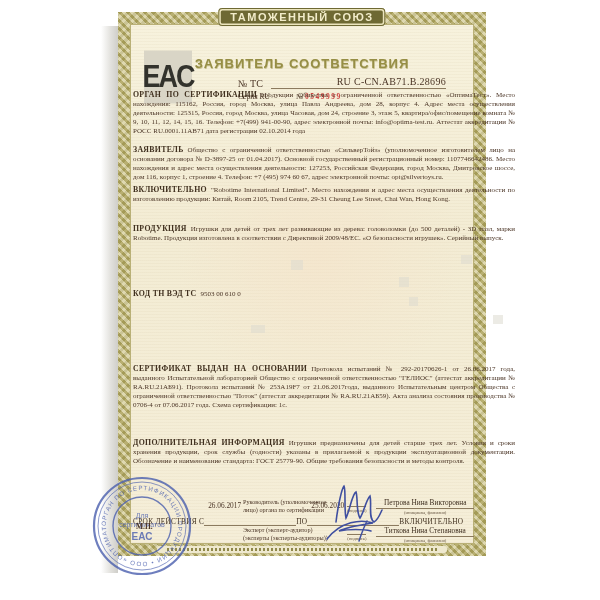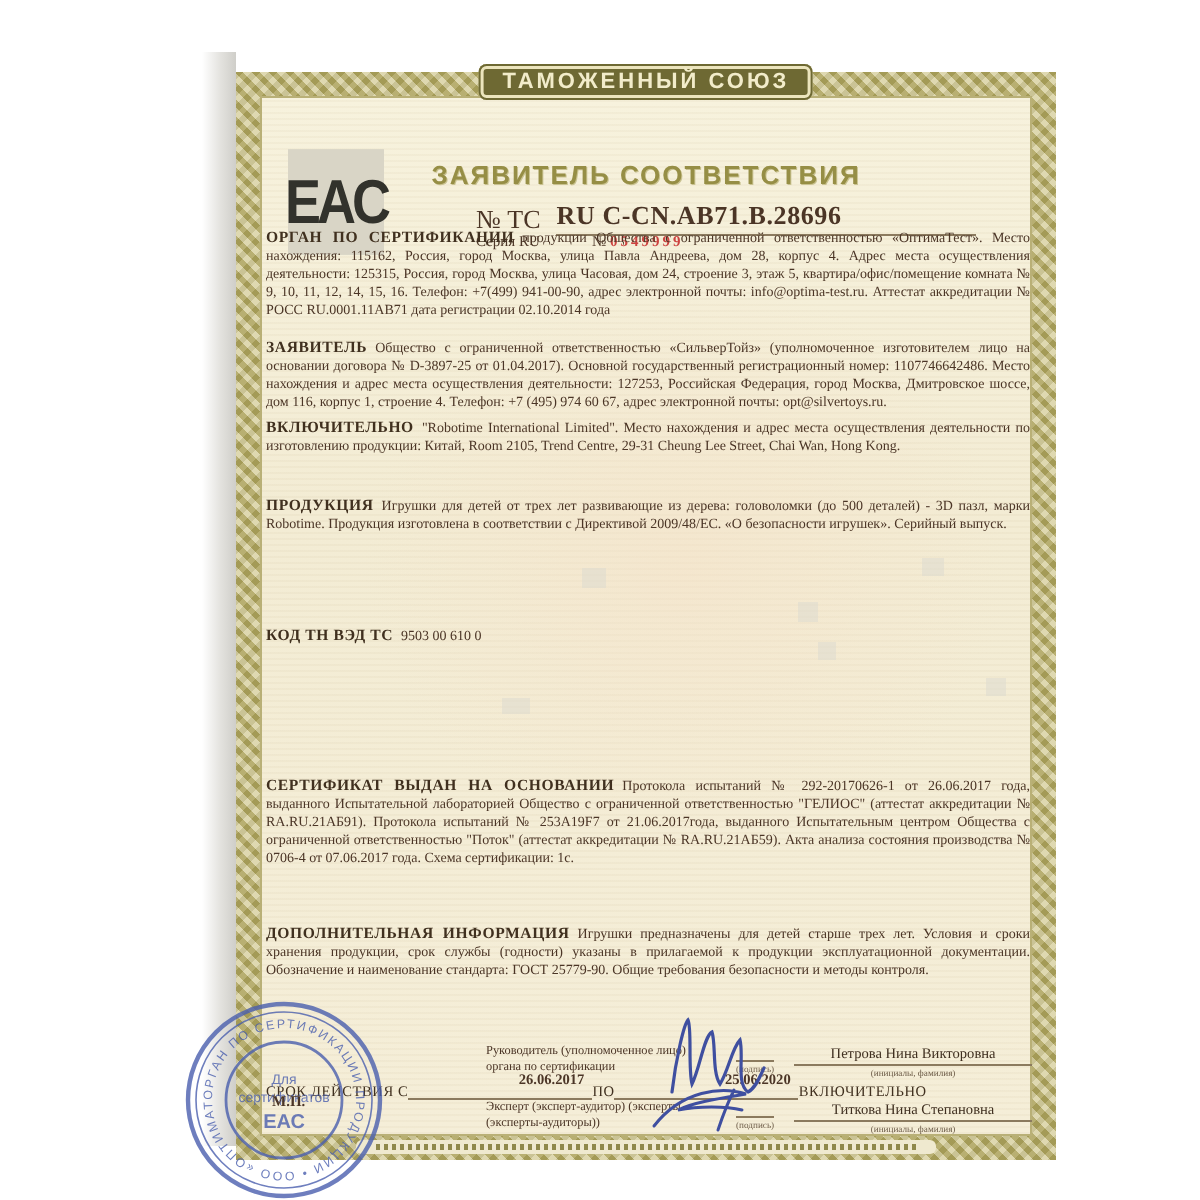--- a/index.html
+++ b/index.html
@@ -8,21 +8,21 @@
     background:#ffffff;
     font-family:"Liberation Serif", serif;
     position:relative;
     overflow:hidden;
   }
   .scan-shadow {
     position:absolute; left:101px; top:26px; width:17px; height:547px;
     background:linear-gradient(90deg, #ffffff 0%, #e3e2de 55%, #cfcec9 100%);
   }
   .certificate {
-    position:absolute; left:118px; top:36px; width:410px; height:544px;
+    position:absolute; left:118px; top:12px; width:368px; height:544px;
     background:
       repeating-linear-gradient(45deg, rgba(170,160,90,.55) 0 3px, rgba(240,235,205,.55) 3px 6px),
       repeating-linear-gradient(-45deg, rgba(150,142,75,.6) 0 3px, rgba(225,218,175,.6) 3px 6px),
       #a59c5e;
   }
   .cert-inner {
     position:absolute; left:12px; top:12px; right:12px; bottom:12px;
     background:
       radial-gradient(ellipse 60% 40% at 55% 45%, rgba(245,225,200,.5), rgba(245,225,200,0) 70%),
       repeating-linear-gradient(0deg, rgba(190,170,130,.08) 0 1px, rgba(255,255,255,0) 1px 3px),
@@ -49,26 +49,26 @@
   }
   .doc-title {
     position:absolute; top:44px; left:0; right:0; text-align:center;
     font-family:"Liberation Sans", sans-serif; font-weight:bold;
     font-size:13px; letter-spacing:1px; color:#968e45;
     text-shadow:.5px .5px 0 #c9c290;
     white-space:nowrap;
   }
   .num-row {
     position:absolute; top:64px; left:120px; right:40px;
-    font-size:13px; color:#4b3526; display:flex; align-items:flex-end;
+    font-size:10px; color:#4b3526; display:flex; align-items:flex-end;
   }
   .num-row .lbl { margin-right:8px; }
   .num-row .val {
-    flex:1; border-bottom:1px solid #8b7a5e; text-align:left;
-    font-weight:bold; letter-spacing:.3px; padding-bottom:1px;
+    flex:1; border-bottom:1px solid #8b7a5e; text-align:right;
+    font-weight:normal; letter-spacing:.3px; padding-bottom:1px;
   }
   .series-row {
     position:absolute; top:80px; left:120px; font-size:7.5px; color:#4b3526;
     display:flex; gap:26px; align-items:baseline;
   }
   .series-red { color:#cc4340; font-weight:bold; letter-spacing:1.5px; }
 
   .para {
     position:absolute; left:15px; width:382px;
     font-size:7px; line-height:9px; color:#4b3526; text-align:justify;
@@ -85,22 +85,22 @@
   .p-sootv  { top:296px; }
   .p-osnov  { top:352px; }
   .p-dop    { top:426px; }
 
   .validity {
     position:absolute; top:465px; left:15px; right:12px;
     font-size:7.3px; color:#40301f; display:flex; align-items:flex-end;
   }
   .validity .vl { font-weight:normal; letter-spacing:.3px; white-space:nowrap;margin-top:40px; }
   .validity .date {
-    border-bottom:1px solid #8b7a5e; text-align:right; padding:0 4px 5px 4px;
-    width:92px; font-weight:bold; color:#4b3526;
+    border-bottom:1px solid #8b7a5e; text-align:left; padding:0 4px 15px 4px;
+    width:92px; font-weight:normal; color:#4b3526;
   }
   .sig-row {
     position:absolute; left:125px; right:12px; display:flex; align-items:flex-start;
   }
   .sig-row.r1 { top:486px; }
   .sig-row.r2 { top:514px; }
   .sig-role { width:118px; font-size:6.2px; line-height:7.5px; color:#4b3526; }
   .sig-line { flex:1; margin:0 10px; text-align:center; }
   .sig-line .rule { border-bottom:1px solid #8b7a5e; height:9px; }
   .cap { font-size:4.6px; color:#6b5a46; text-align:center; padding-top:1px; }

